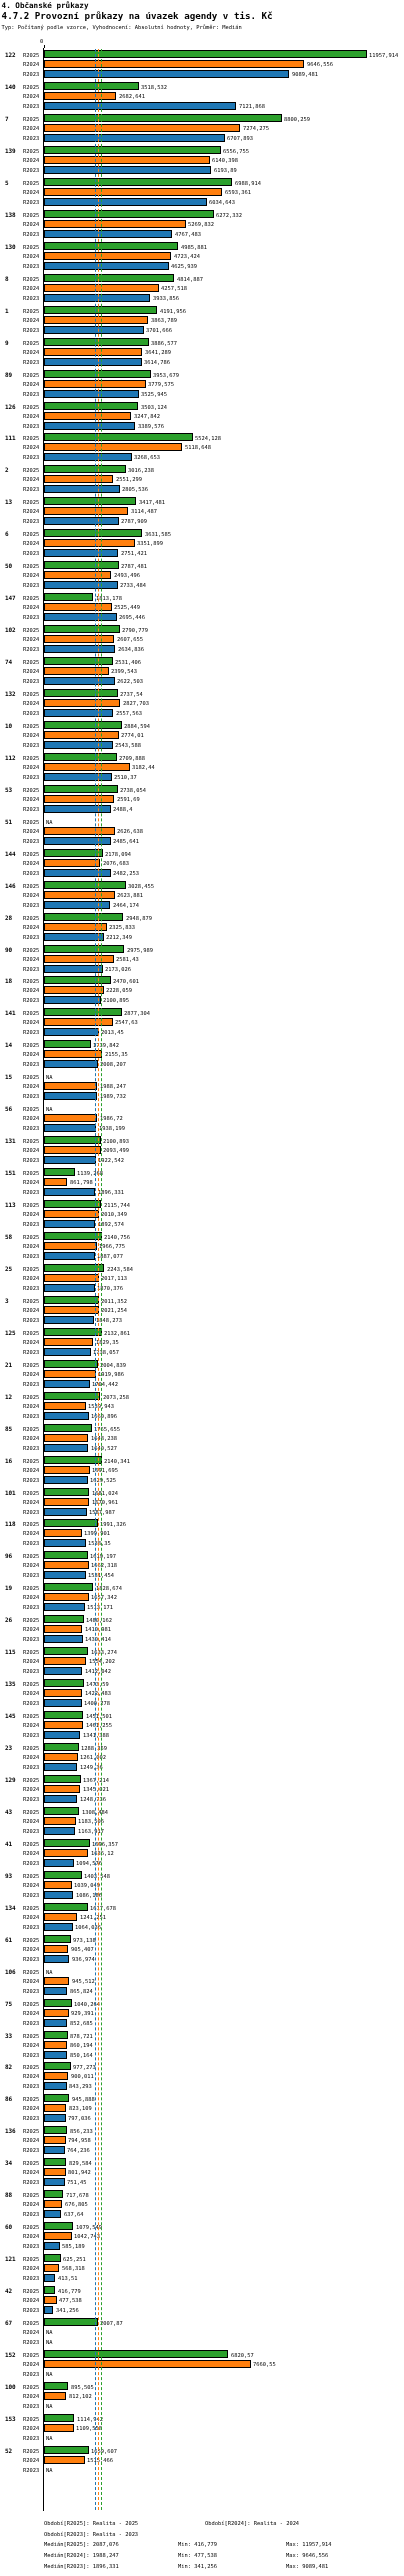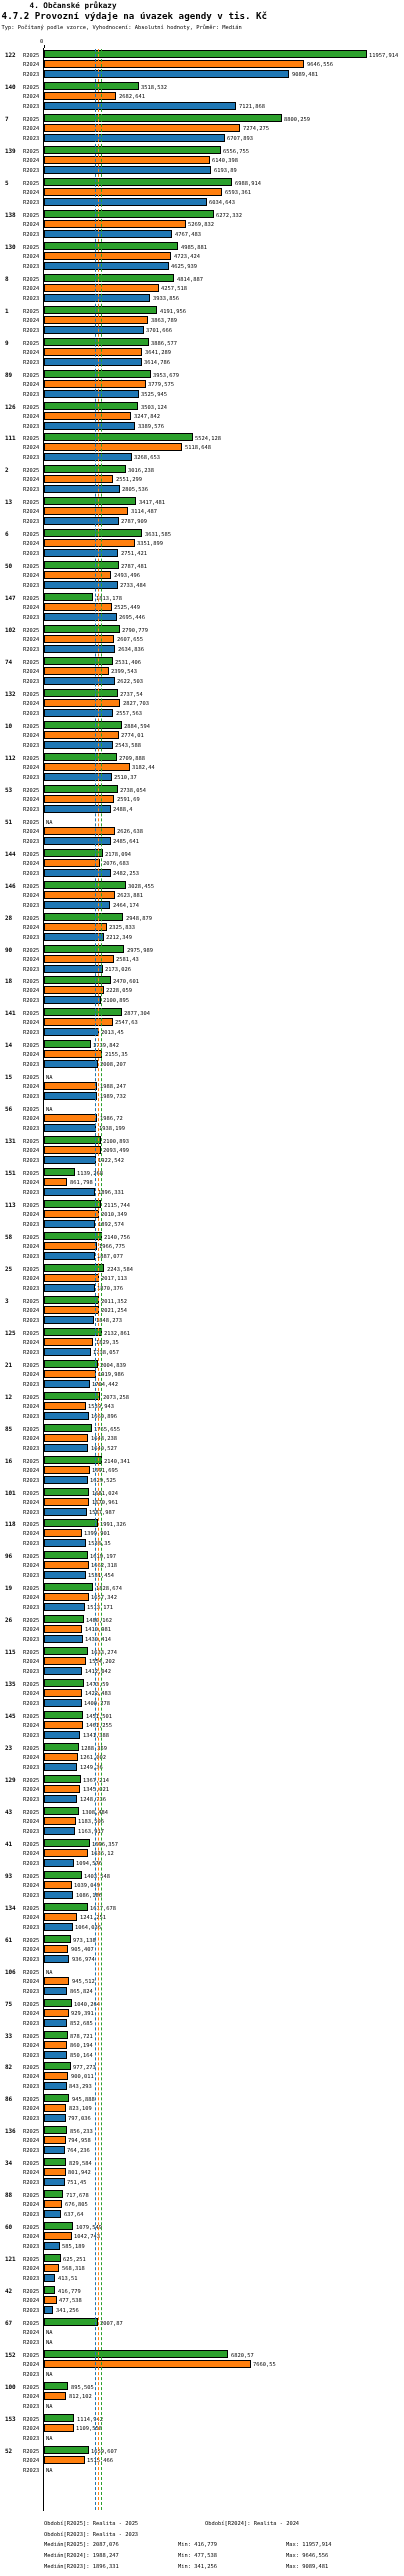--- a/index.html
+++ b/index.html
@@ -1,38 +1,38 @@
 <!DOCTYPE html>
 <html style="font-size:8.6px"><head>
 <meta charset="utf-8">
 <style>
   html,body{margin:0;padding:0;background:#ffffff;}
   #canvas{position:relative;width:405px;height:2576px;background:#fff;overflow:hidden;
           font-family:"DejaVu Sans Mono",monospace;color:#000;}
-  .t1{position:absolute;left:1.6px;top:1.1px;font-size:7.6px;font-weight:bold;white-space:nowrap;margin-left:28px;}
+  .t1{position:absolute;left:1.6px;top:1.1px;font-size:7.6px;font-weight:bold;white-space:nowrap;}
   .t2{position:absolute;left:1.6px;top:10.3px;font-size:9.2px;font-weight:bold;white-space:nowrap;}
   .meta{position:absolute;left:1.6px;top:24px;font-size:5.4px;white-space:nowrap;}
   #zerolbl{position:absolute;left:40px;top:38px;font-size:5.4px;}
   #zerotick{position:absolute;left:44px;top:45px;width:0.5px;height:3.2px;background:#000;}
   #yaxis{position:absolute;left:43px;top:48px;width:1.1px;height:2463px;background:#000;}
   .medline{position:absolute;top:49px;height:2461px;width:0;border-left:0.5px dashed;z-index:5;}
   .grp{position:absolute;left:0;width:405px;height:28px;}
   .gid{position:absolute;left:4.9px;top:1.1px;font-size:6px;font-weight:bold;}
   .row{position:absolute;left:0;width:405px;height:8.6px;}
   .ylab{position:absolute;left:23px;top:1.6px;font-size:5.4px;}
   .bar{position:absolute;left:44px;top:0;height:8px;border:0.5px solid #000;box-sizing:border-box;z-index:2;}
   .val{position:absolute;top:1.6px;font-size:5.4px;white-space:nowrap;z-index:3;}
   .legend-line{position:absolute;font-size:5.4px;white-space:nowrap;}
 </style>
 </head>
 <body>
 
 <div id="canvas">
   <div class="t1">4. Občanské průkazy</div>
-  <div class="t2">4.7.2 Provozní výdaje na úvazek agendy v tis. Kč</div>
+  <div class="t2">4.7.2 Provozní průkazy na úvazek agendy v tis. Kč</div>
   <div class="meta">Typ: Počítaný podle vzorce, Vyhodnocení: Absolutní hodnoty, Průměr: Medián</div>
 
   <div id="zerolbl">0</div>
   <div id="zerotick"></div>
   <div id="yaxis"></div>
 
   <div id="plot">
       <div class="grp" style="top: 50px;">
         <div class="gid">122</div>
         <div class="row" style="top: 0px;">

